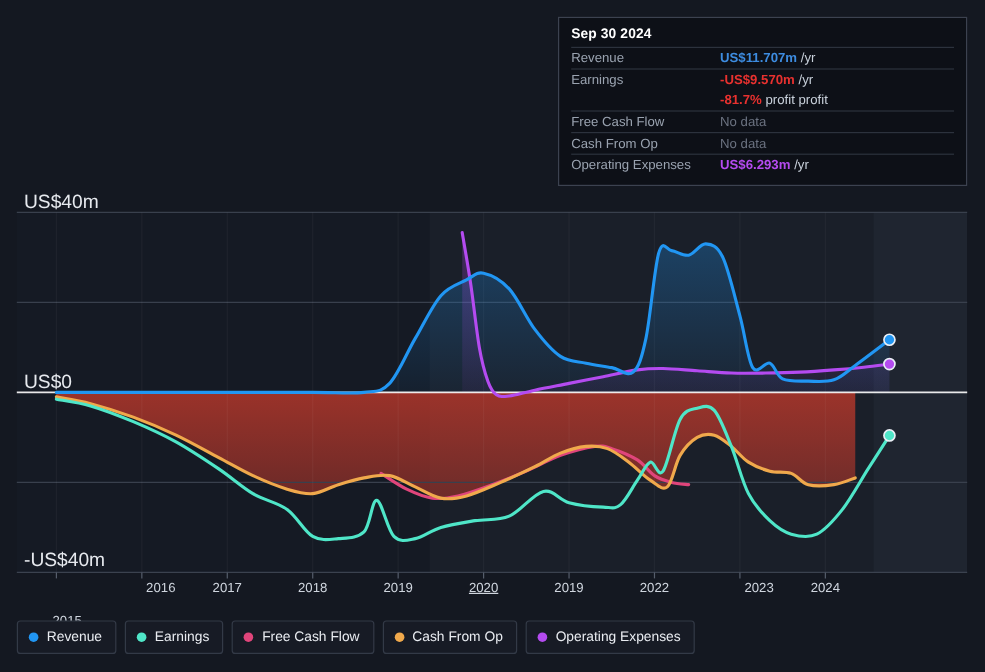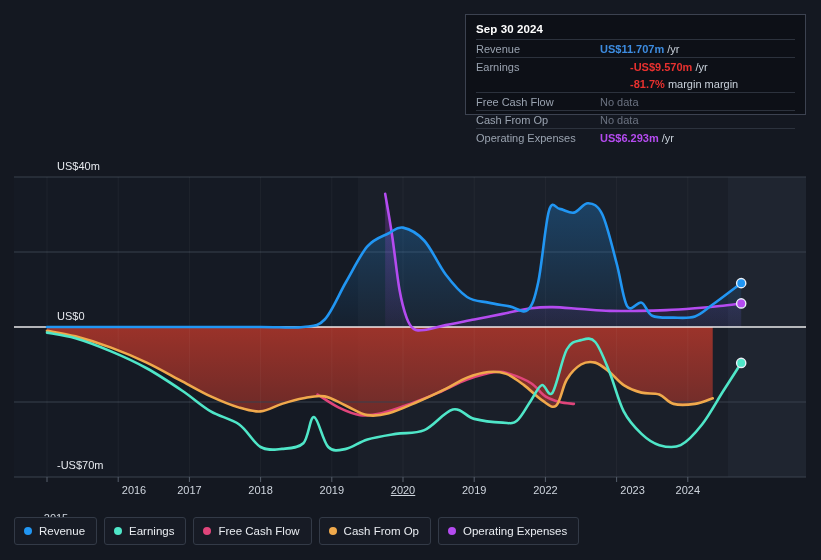--- a/index.html
+++ b/index.html
@@ -24,21 +24,21 @@
     position: absolute;
     left: 0;
     top: 0;
   }
   
   .tooltip-box {
     position: absolute;
     left: 465px;
     top: 14px;
     width: 341px;
-    height: 101px;
+    height: 141px;
     background: #0d1017;
     border: 1px solid #3c4250;
     box-sizing: border-box;
     padding: 6px 10px 4px 10px;
   }
   .tt-title {
     font-size: 11.5px;
     font-weight: bold;
     color: #ffffff;
     padding: 2px 0 4px 0;
@@ -59,30 +59,29 @@
     white-space: nowrap;
   }
   .tt-val {
     white-space: nowrap;
   }
   .tt-val .unit {
     color: #c9d1db;
   }
   .tt-nodata { color: #6b7280; }
   .c-rev2 { color: #3d8ce0; }
-  .c-earn { color: #e8312f; margin-left: 30px; }
+  .c-earn { color: #e8312f; }
   .c-opex { color: #b54bf0; }
 
   
   .axis-label {
     position: absolute;
-    font-size: 11px;
+    font-size: 16px;
     color: #e6e9ee;
     white-space: nowrap;
-    margin-left: 37px;
   }
   .x-label {
     position: absolute;
     font-size: 11px;
     color: #cfd5de;
     transform: translateX(-50%);
     white-space: nowrap;
   }
 
   
@@ -176,21 +175,21 @@
       <line x1="331.8" y1="477" x2="331.8" y2="482" stroke="#565e6c" stroke-width="1"></line>
       <line x1="403" y1="477" x2="403" y2="482" stroke="#565e6c" stroke-width="1"></line>
       <line x1="474.20000000000005" y1="477" x2="474.20000000000005" y2="482" stroke="#565e6c" stroke-width="1"></line>
       <line x1="545.4000000000001" y1="477" x2="545.4000000000001" y2="482" stroke="#565e6c" stroke-width="1"></line>
       <line x1="616.6" y1="477" x2="616.6" y2="482" stroke="#565e6c" stroke-width="1"></line>
       <line x1="687.8000000000001" y1="477" x2="687.8000000000001" y2="482" stroke="#565e6c" stroke-width="1"></line>
     </svg>
 
   <div class="axis-label" id="ylab-top" style="left:20px; top:160px;">US$40m</div>
   <div class="axis-label" id="ylab-mid" style="left:20px; top:310px;text-align:center;">US$0</div>
-  <div class="axis-label" id="ylab-bottom" style="left:20px; top:459px;">-US$70m</div>
+  <div class="axis-label" id="ylab-bottom" style="left:20px; top:459px;">-US$40m</div>
 
   <div id="x-labels">
       <div class="x-label" style="left: 56px; top: 484px; margin-top: 28px;">2015</div>
       <div class="x-label" style="left: 134px; top: 484px;">2016</div>
       <div class="x-label" style="left: 189.4px; top: 484px; text-align: center;">2017</div>
       <div class="x-label" style="left: 260.6px; top: 484px;">2018</div>
       <div class="x-label" style="left: 331.8px; top: 484px;">2019</div>
       <div class="x-label" style="left: 403px; top: 484px; text-decoration: underline;">2020</div>
       <div class="x-label" style="left: 474.2px; top: 484px;">2019</div>
       <div class="x-label" style="left: 545.4px; top: 484px;">2022</div>
@@ -204,21 +203,21 @@
         <div class="tt-row">
           <div class="tt-label">Revenue</div>
           <div class="tt-val"><span class="c-rev2" style="font-weight: bold;">US$11.707m</span><span class="unit"> /yr</span></div>
         </div>
         <div class="tt-row">
           <div class="tt-label">Earnings</div>
           <div class="tt-val"><span class="c-earn" style="font-weight: bold;">-US$9.570m</span><span class="unit"> /yr</span></div>
         </div>
         <div class="tt-row no-border">
           <div class="tt-label"></div>
-          <div class="tt-val"><span class="c-earn" style="font-weight: bold;">-81.7%</span><span class="unit"> margin margin</span></div>
+          <div class="tt-val"><span class="c-earn" style="font-weight: bold;">-81.7%</span><span class="unit"> profit profit</span></div>
         </div>
         <div class="tt-row">
           <div class="tt-label">Free Cash Flow</div>
           <div class="tt-val"><span class="tt-nodata" style="font-weight: normal;">No data</span></div>
         </div>
         <div class="tt-row">
           <div class="tt-label">Cash From Op</div>
           <div class="tt-val"><span class="tt-nodata" style="font-weight: normal;">No data</span></div>
         </div>
         <div class="tt-row">

